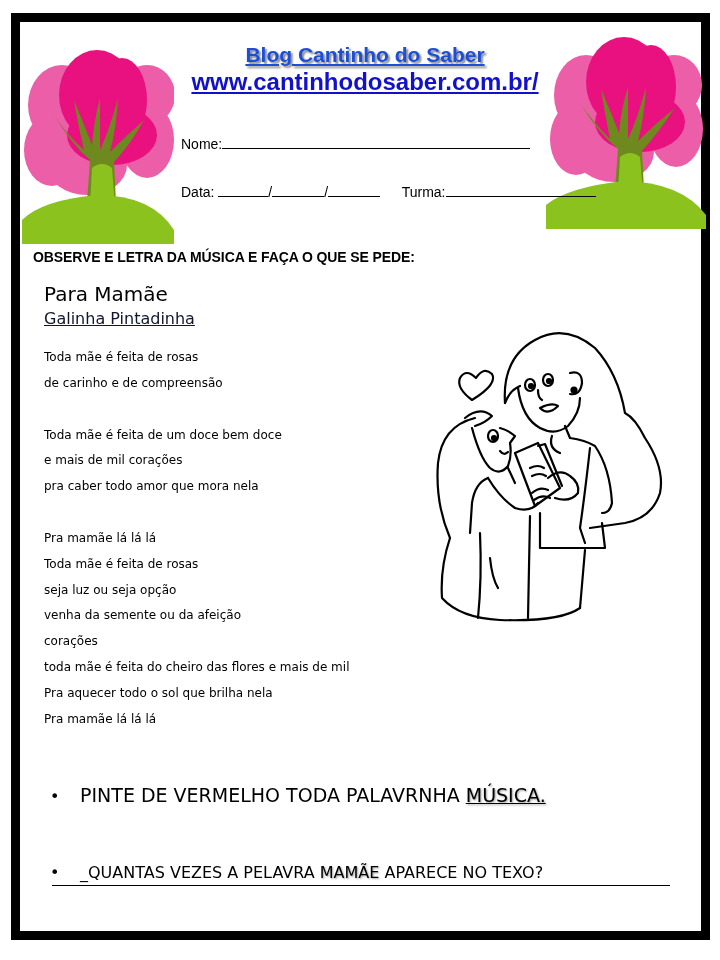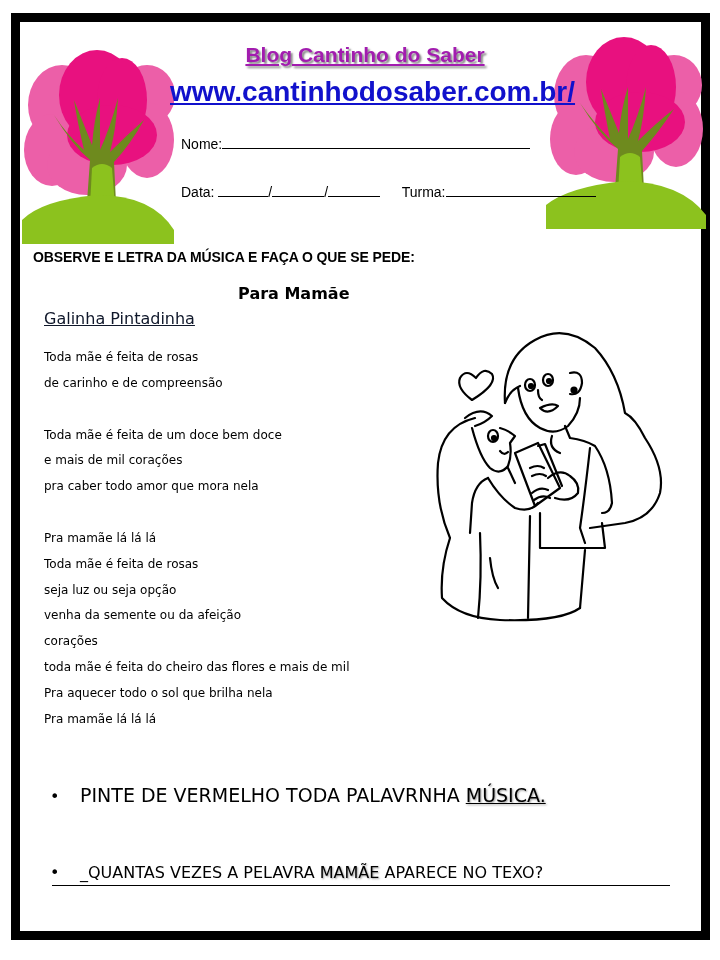--- a/index.html
+++ b/index.html
@@ -7,37 +7,37 @@
     .page-border {
       position: absolute; left: 11px; top: 13px; width: 681px; height: 909px;
       border: 9px solid #000; background: #fff;
     }
     .tree { position: absolute; }
     .tree-left { left: 22px; top: 40px; width: 152px; height: 204px; }
     .tree-right { left: 546px; top: 27px; width: 160px; height: 202px; }
     .header-block { position: absolute; left: 170px; top: 42px; width: 390px; text-align: center; }
     .blog-title {
       font-family: "Liberation Sans", sans-serif; font-weight: bold; font-size: 21px;
-      text-decoration: underline; color: #a21caf; text-shadow: 2px 2px 2px #8a8a8a;
+      text-decoration: underline; color: #1d4ed8; text-shadow: 2px 2px 2px #8a8a8a;
       display: inline-block; line-height: 26px;
     }
     .blog-url {
-      font-family: "Liberation Sans", sans-serif; font-weight: bold; font-size: 28px;
-      color: #1111cc; text-decoration: underline; display: block; line-height: 28px; margin-top: 10px;
+      font-family: "Liberation Sans", sans-serif; font-weight: bold; font-size: 24px;
+      color: #1111cc; text-decoration: underline; display: block; line-height: 28px; margin-top: 0px;
     }
     .form-line { position: absolute; left: 181px; font-size: 14px; font-family: "Liberation Sans", sans-serif; }
     .form-nome { top: 135px; }
     .form-data { top: 183px; }
     .blank { display: inline-block; border-bottom: 1px solid #000; height: 13px; vertical-align: baseline; }
     .instruction {
       position: absolute; left: 33px; top: 249px; font-size: 14px; font-weight: bold;
       font-family: "Liberation Sans", sans-serif; letter-spacing: -0.1px;
     }
     .song { position: absolute; left: 44px; top: 282px; font-family: "DejaVu Sans", sans-serif; font-size: 16px; }
-    .song-title { font-weight: bold; line-height: 24px; font-size: 16px; text-align: right; }
+    .song-title { font-weight: normal; line-height: 24px; font-size: 20px; }
     .song-artist { color: #0f172a; text-decoration: underline; line-height: 26px; }
     .lyrics { margin-top: 13px; }
     .lyric-line { line-height: 25.8px; white-space: nowrap; font-size: 12px; }
     .stanza-gap { height: 26px; }
     .illustration { position: absolute; left: 420px; top: 318px; width: 255px; height: 305px; }
     .tasks { position: absolute; left: 50px; top: 780px; font-family: "DejaVu Sans", sans-serif; }
     .task { display: flex; align-items: baseline; white-space: nowrap; }
     .task .bullet { width: 30px; font-size: 16px; }
     .task-1 { font-size: 19px; line-height: 30px; }
     .task-2 { font-size: 16px; line-height: 28px; }

